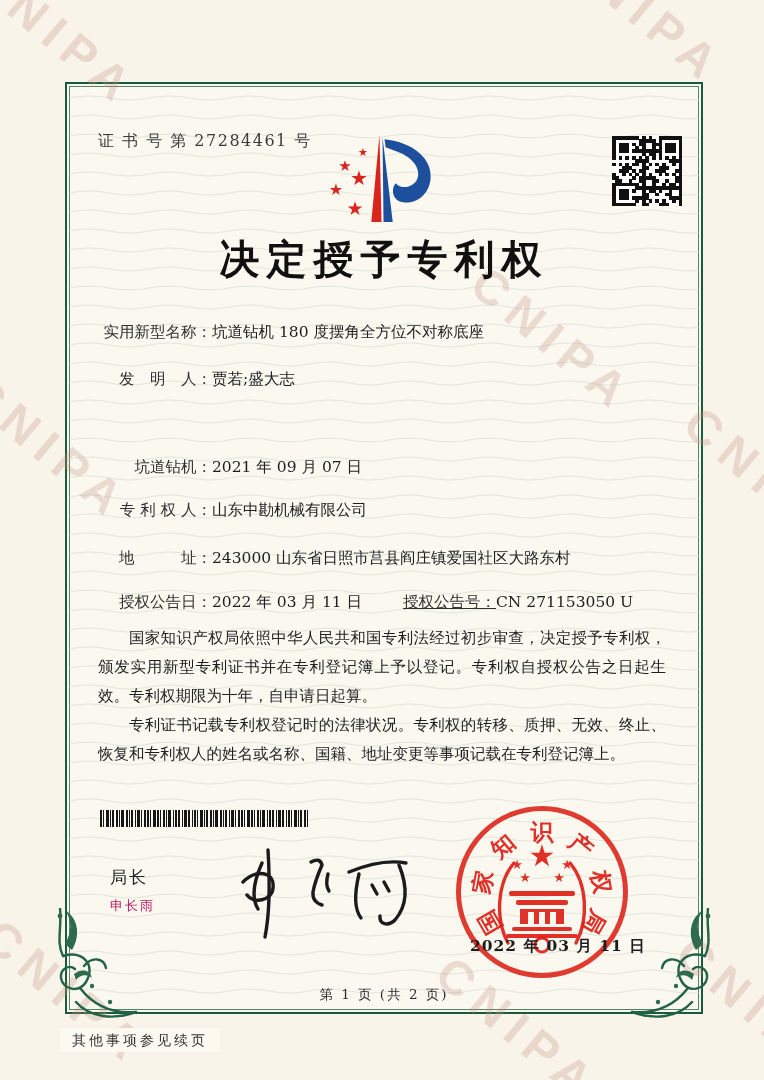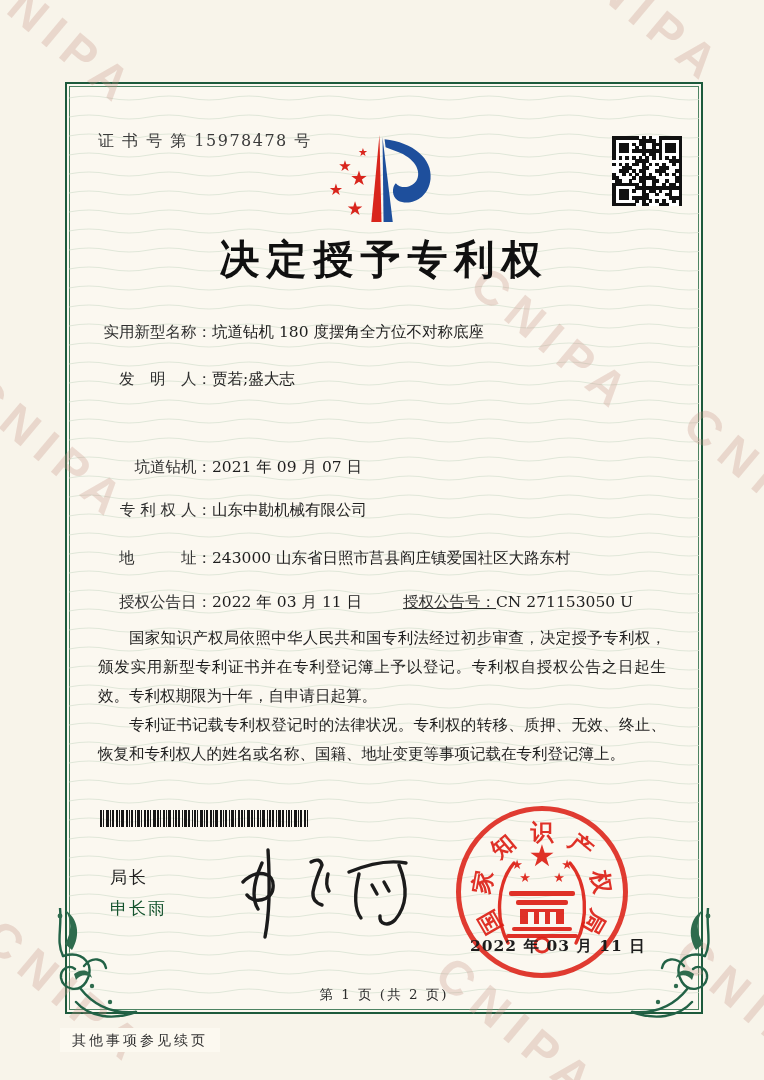--- a/index.html
+++ b/index.html
@@ -55,21 +55,21 @@
   .row .pair2{position:absolute;left:302px;top:0;}
   .row .pair2 .lbl{width:96px;text-decoration:underline;}
   
   .paras{position:absolute;left:98px;top:624px;width:568px;z-index:5;
     font-size:15.5px;line-height:29px;color:#1f1f1f;text-align:justify;}
   .paras p{margin:0;text-indent:2em;}
   
   .barcode{position:absolute;left:100px;top:810px;width:212px;height:17px;z-index:5;font-size:0;}
   .barcode i{display:inline-block;height:100%;background:#161616;}
   .sig-title{position:absolute;left:110px;top:866px;font-size:17px;color:#222;z-index:5;letter-spacing:2px;}
-  .sig-name{position:absolute;left:110px;top:897px;font-size:17px;color:#14532d;z-index:5;letter-spacing:2px;}
+  .sig-name{position:absolute;left:110px;top:897px;font-size:13px;color:#be185d;z-index:5;letter-spacing:2px;}
   .signature{position:absolute;left:222px;top:843px;z-index:5;}
   .seal{
     position:absolute;left:456px;top:806px;width:172px;height:172px;z-index:6;
     border:5px solid rgba(220,32,22,0.88);border-radius:50%;box-sizing:border-box;
     background:transparent;
   }
   .seal-char{
     position:absolute;color:rgba(220,32,22,0.92);font-weight:bold;font-size:23px;
     transform-origin:center;z-index:2;font-family:"DejaVu Serif",serif;
   }
@@ -178,21 +178,21 @@
     </g>
     <g fill="#2e6b4d">
       <path d="M17,36 C24,24 24,12 17,2 C30,10 33,27 24,42 Z"></path>
       <path d="M26,66 C34,60 42,62 44,70 C40,66 32,66 28,72 Z"></path>
       <circle cx="12" cy="8" r="2.4"></circle>
       <circle cx="44" cy="78" r="2.2"></circle>
       <circle cx="62" cy="94" r="2.2"></circle>
     </g>
   </svg>
 
-  <div class="cert-number">证 书 号 第 15978478 号</div>
+  <div class="cert-number">证 书 号 第 27284461 号</div>
 
   <div class="logo">
     <span class="star" style="left:45px;top:28px;font-size:11px">★</span>
     <span class="star" style="left:27px;top:42px;font-size:15px">★</span>
     <span class="star" style="left:41px;top:54px;font-size:20px">★</span>
     <span class="star" style="left:18px;top:66px;font-size:16px">★</span>
     <span class="star" style="left:37px;top:84px;font-size:19px">★</span>
     <svg style="position:absolute;left:50px;top:6px" width="74" height="94" viewBox="0 0 72 92">
       <polygon points="11,5 3,90 13,90" fill="#d9251c"></polygon>
       <polygon points="14,7 15,90 24,90" fill="#1e4f9c"></polygon>

